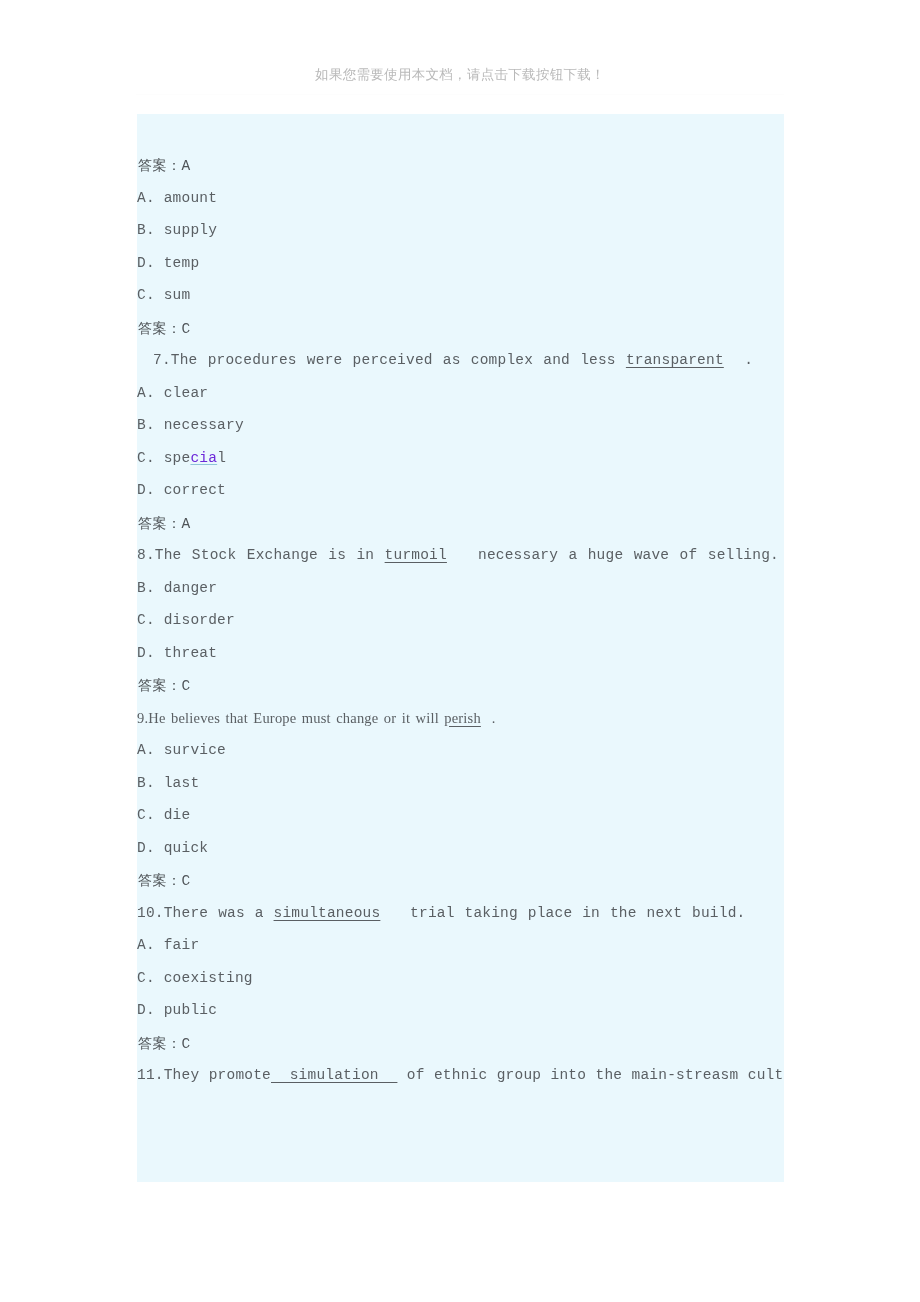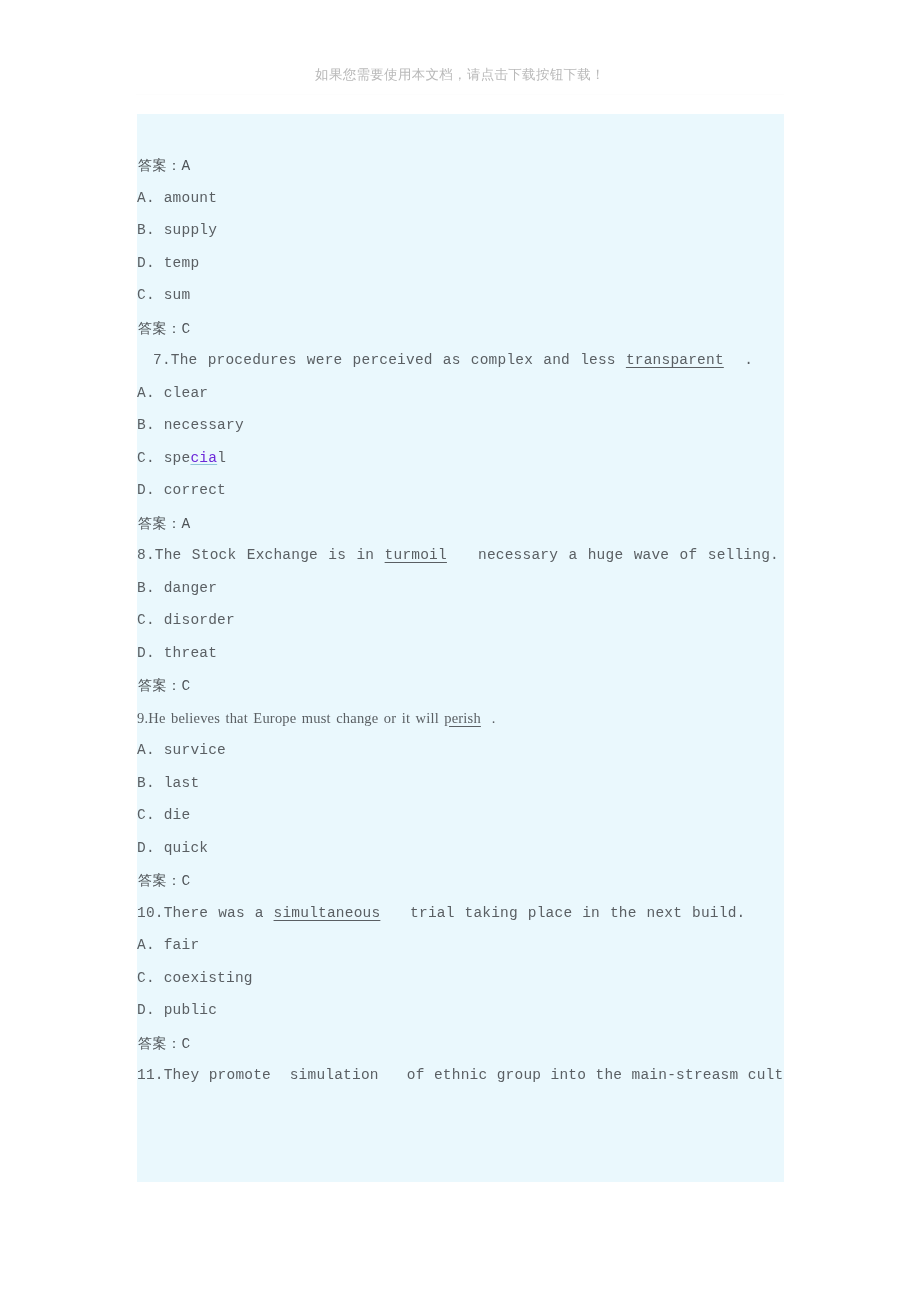--- a/index.html
+++ b/index.html
@@ -112,20 +112,21 @@
   
   .kw-blue {
     text-decoration: underline;
     text-underline-offset: 2px;
     text-decoration-thickness: 1px;
     text-decoration-color: #8fc4d8;
     color: #6d28d9;
   }
   
   .kw-blank {
+    text-decoration: underline;
     text-underline-offset: 3px;
     text-decoration-thickness: 1px;
     white-space: pre;
   }
 
   .sp { white-space: pre; }
 </style>
 </head>
 <body>
 

